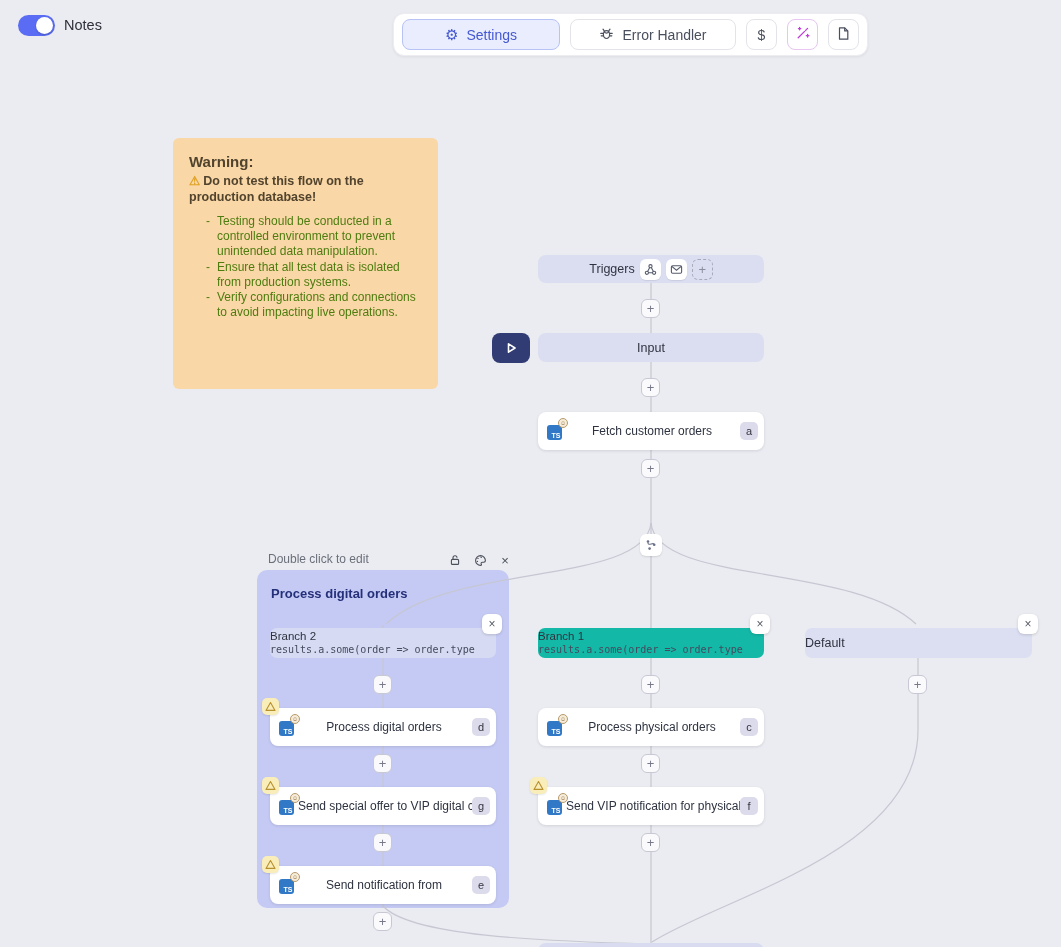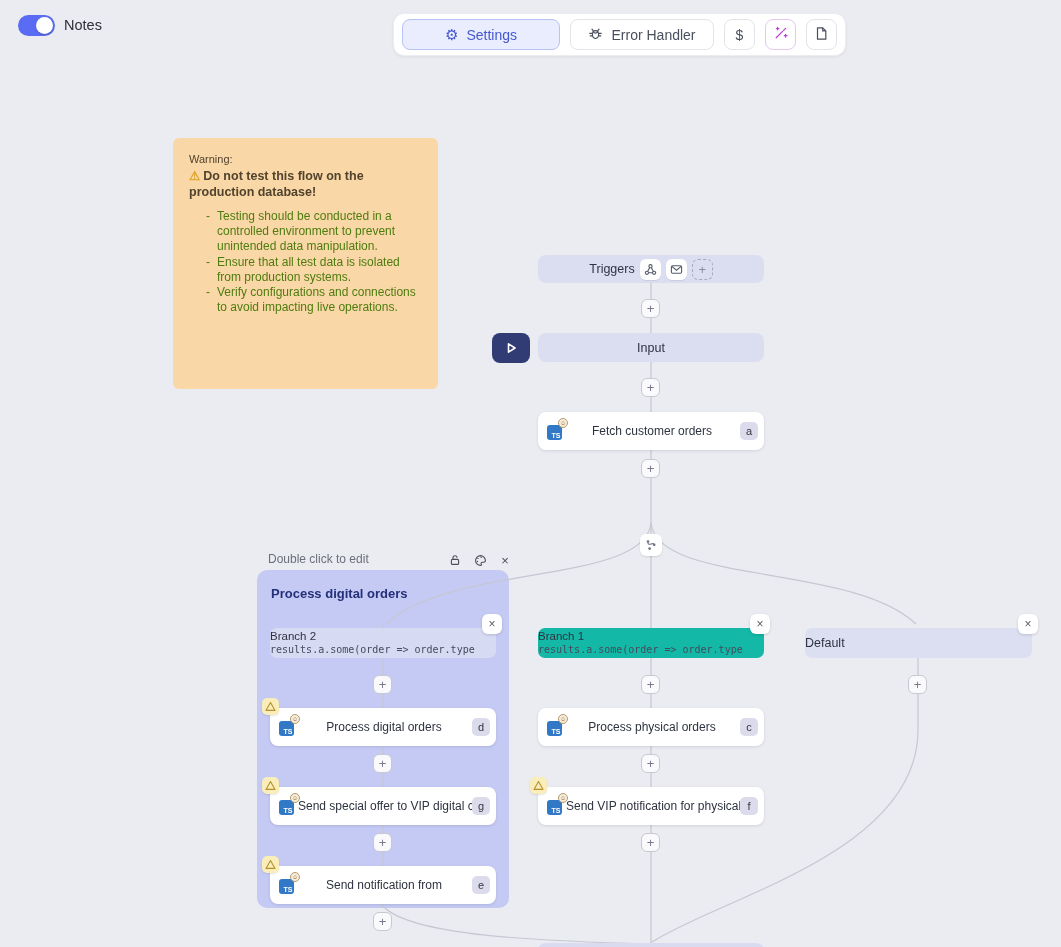--- a/index.html
+++ b/index.html
@@ -7,28 +7,28 @@
   #canvas{position:relative;width:1061px;height:947px;background:#ebecf1;overflow:hidden;}
 
   
   .toggle{position:absolute;left:18px;top:15px;width:37px;height:21px;border-radius:11px;background:#5a6cf3;cursor:pointer;}
   .toggle .knob{position:absolute;right:2px;top:2px;width:17px;height:17px;border-radius:50%;background:#fff;box-shadow:0 1px 2px rgba(0,0,0,.2);}
   .notes-label{position:absolute;left:64px;top:17px;font-size:14.5px;color:#2d2f39;}
 
   .toolbar{position:absolute;left:393px;top:13px;height:43px;background:#fff;border:1px solid #ececf1;border-radius:11px;box-shadow:0 1px 3px rgba(25,25,60,.07);display:flex;align-items:center;gap:10px;padding:0 8px;box-sizing:border-box;}
   .tb-btn{height:31px;border-radius:8px;display:flex;align-items:center;justify-content:center;gap:8px;font-size:14px;cursor:pointer;box-sizing:border-box;background:#fff;border:1px solid #e3e4ea;color:#4a4f5d;}
   .tb-btn.settings{width:158px;background:#e9edfd;border:1px solid #b7c2f5;color:#4558d1;font-weight:500;}
-  .tb-btn.error{width:144px;}
+  .tb-btn.error{width:166px;}
   .tb-btn.square{width:31px;}
   .tb-btn.wand{width:31px;border-color:#e7c6f1;}
   .gear-glyph{font-size:15px;line-height:1;color:#4558d1;}
 
   
   .note{position:absolute;left:173px;top:138px;width:265px;height:251px;background:#f9d7a6;border-radius:6px;box-sizing:border-box;padding:15px 16px;color:#51432d;}
-  .note .n-title{font-size:11px;font-weight:400;line-height:1.25;}
+  .note .n-title{font-size:15px;font-weight:700;line-height:1.25;}
   .note .n-warn{font-size:12.5px;font-weight:700;line-height:1.3;margin-top:1px;}
   .note .warn-glyph{color:#e0a226;margin-right:3px;}
   .note ul{margin:9px 0 0 0;padding:0 0 0 28px;list-style:none;}
   .note li{font-size:12px;line-height:1.26;position:relative;color:#4d7c0f;}
   .note li::before{content:"-";position:absolute;left:-11px;}
 
   
   .wires{position:absolute;left:0;top:0;z-index:2;pointer-events:none;}
 
   

